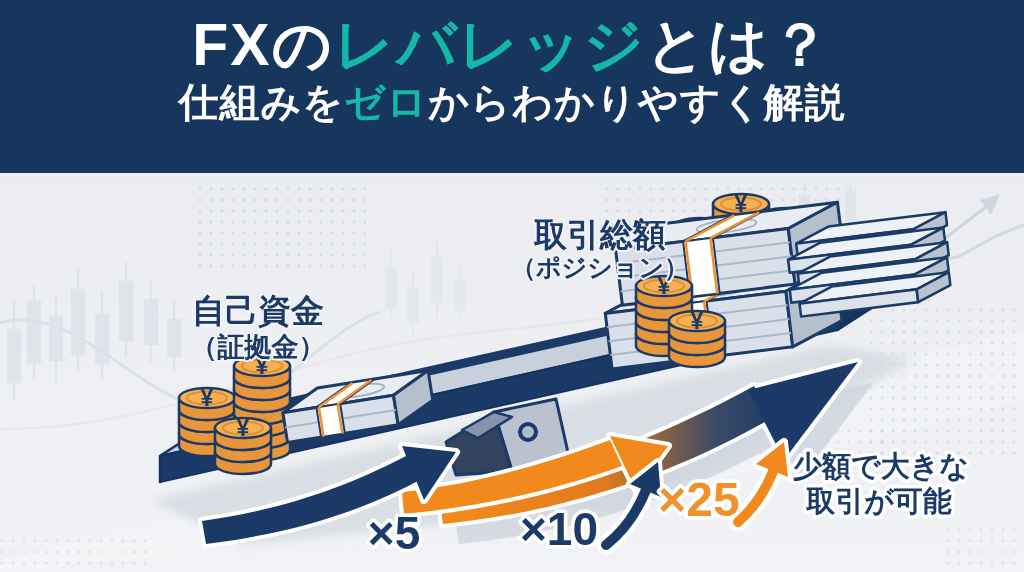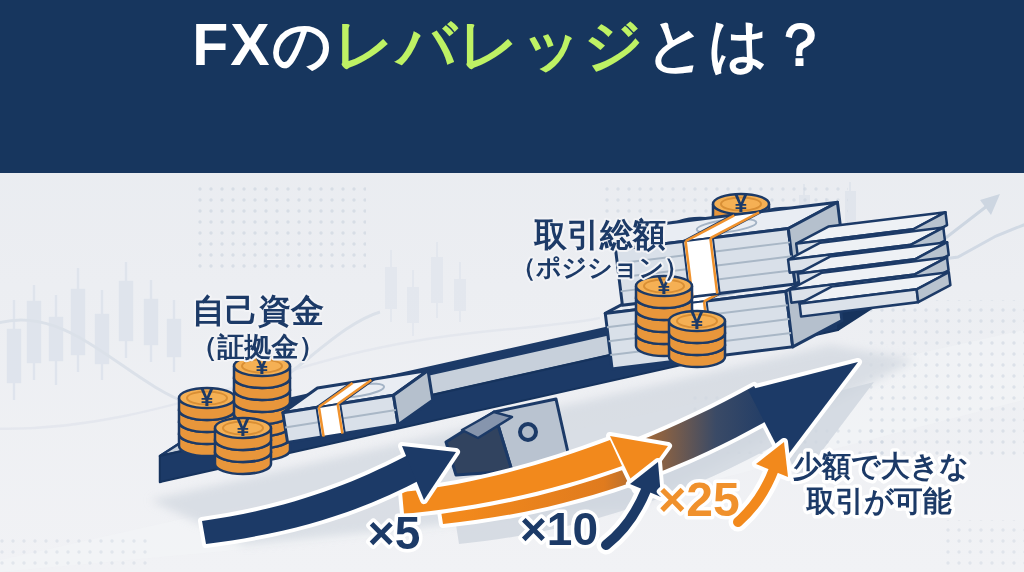--- a/index.html
+++ b/index.html
@@ -7,39 +7,40 @@
     position:relative;width:1024px;height:572px;overflow:hidden;
     font-family:"Liberation Sans",sans-serif;
     background:linear-gradient(#e7eaef,#f1f2f5);
   }
   header{
     position:absolute;top:0;left:0;width:1024px;height:173px;
     background:#17365e;color:#fff;text-align:center;z-index:5;
   }
   h1{margin:12px 0 0 0;font-size:59px;font-weight:900;letter-spacing:2px;line-height:1.15;}
   h2{margin:0;font-size:40px;font-weight:900;letter-spacing:1px;line-height:1.1;}
-  .hl{color:#bef264;}
+  .hl{color:#14b8a6;}
   svg{position:absolute;top:0;left:0;font-family:"Liberation Sans",sans-serif;}
   text{font-weight:900;}
   .nv{fill:#1c3a67;}
   .or{fill:#f0912c;}
   .mid{text-anchor:middle;}
   .cased{paint-order:stroke;stroke:#ffffff;stroke-width:7px;stroke-linejoin:round;}
   .halo{paint-order:stroke;stroke:#f2f3f6;stroke-width:4px;stroke-linejoin:round;}
   .case{fill:#fff;stroke:#fff;stroke-width:8;stroke-linejoin:round;stroke-linecap:round;}
   .caseln{fill:none;stroke:#fff;stroke-width:19;stroke-linecap:round;}
   .coin-yen{font-size:23px;text-anchor:middle;fill:#1c3a67;font-weight:900;}
 </style>
 </head>
 <body>
 
 <div class="stage">
 
   <header>
     <h1><span>FXの</span><span class="hl">レバレッジ</span><span>とは？</span></h1>
+    <h2><span>仕組みを</span><span class="hl">ゼロ</span><span>からわかりやすく解説</span></h2>
   </header>
 
   <svg width="1024" height="572" viewBox="0 0 1024 572">
     <defs>
       <pattern id="dots" width="11" height="11" patternUnits="userSpaceOnUse">
         <circle cx="2" cy="2" r="1.7" fill="#c7d0dc"></circle>
       </pattern>
       <linearGradient id="lev" x1="460" y1="0" x2="780" y2="0" gradientUnits="userSpaceOnUse">
         <stop offset="0" stop-color="#f2891c"></stop>
         <stop offset="0.45" stop-color="#e07b1e"></stop>

